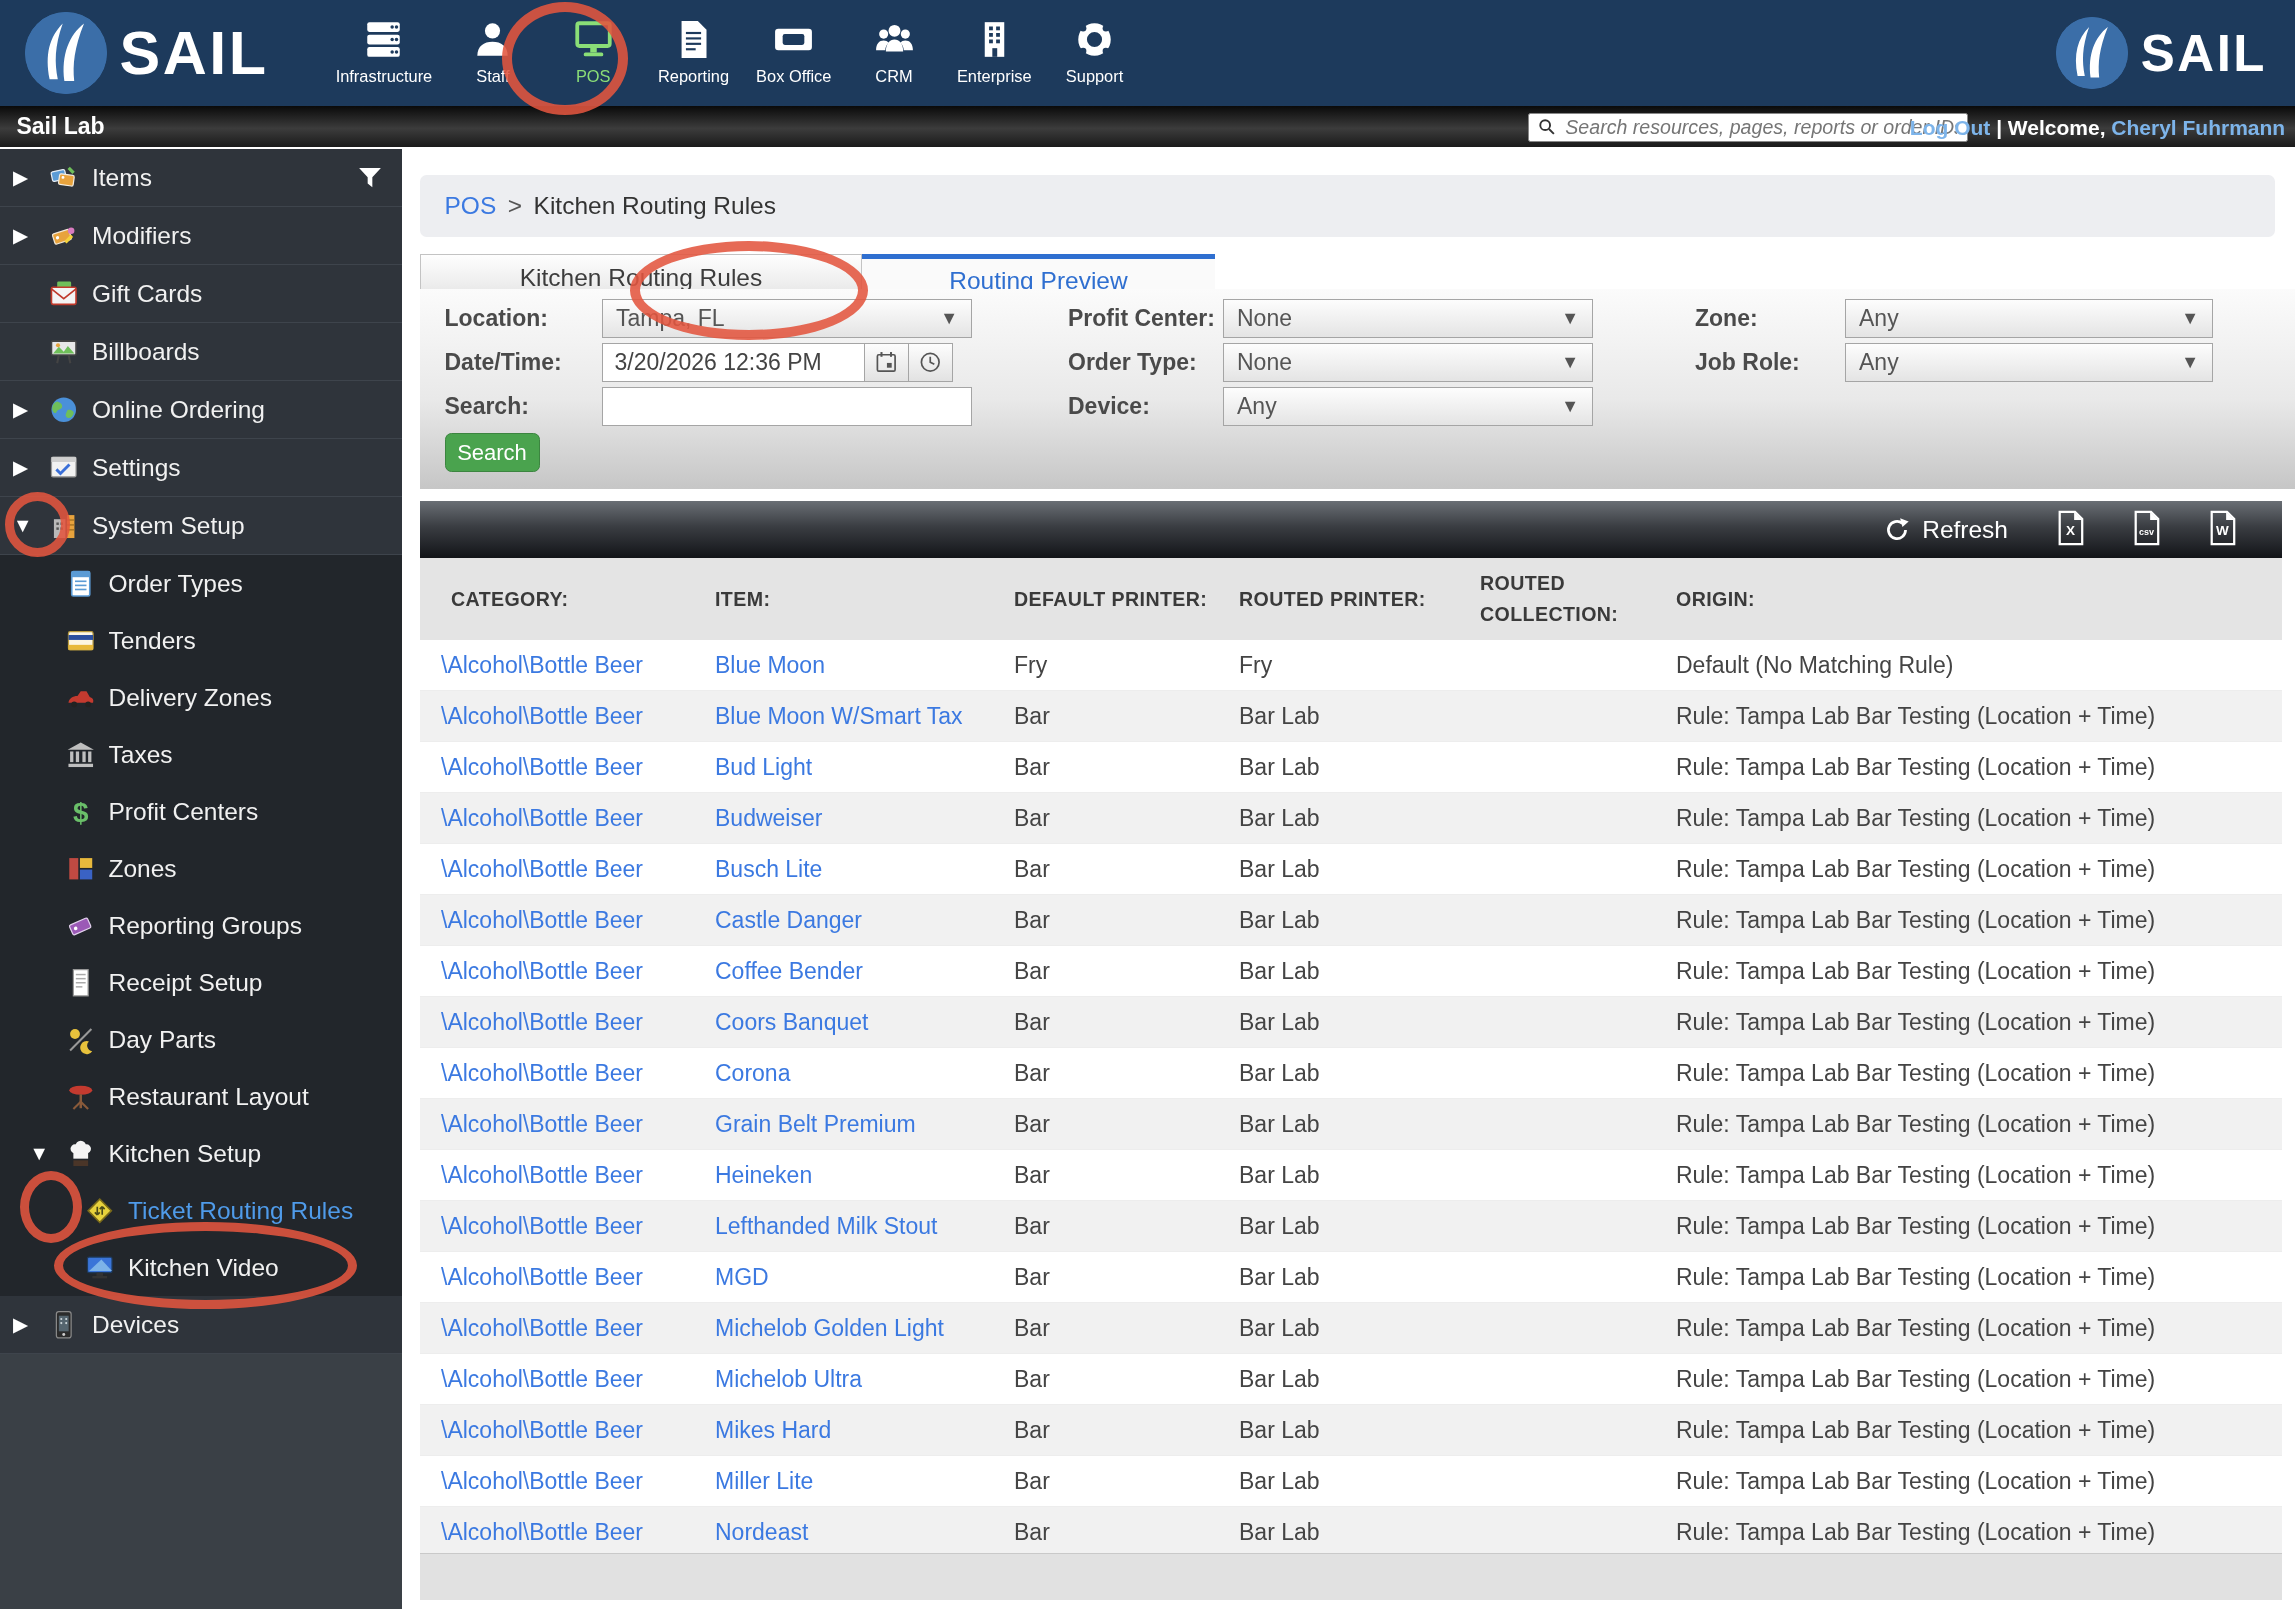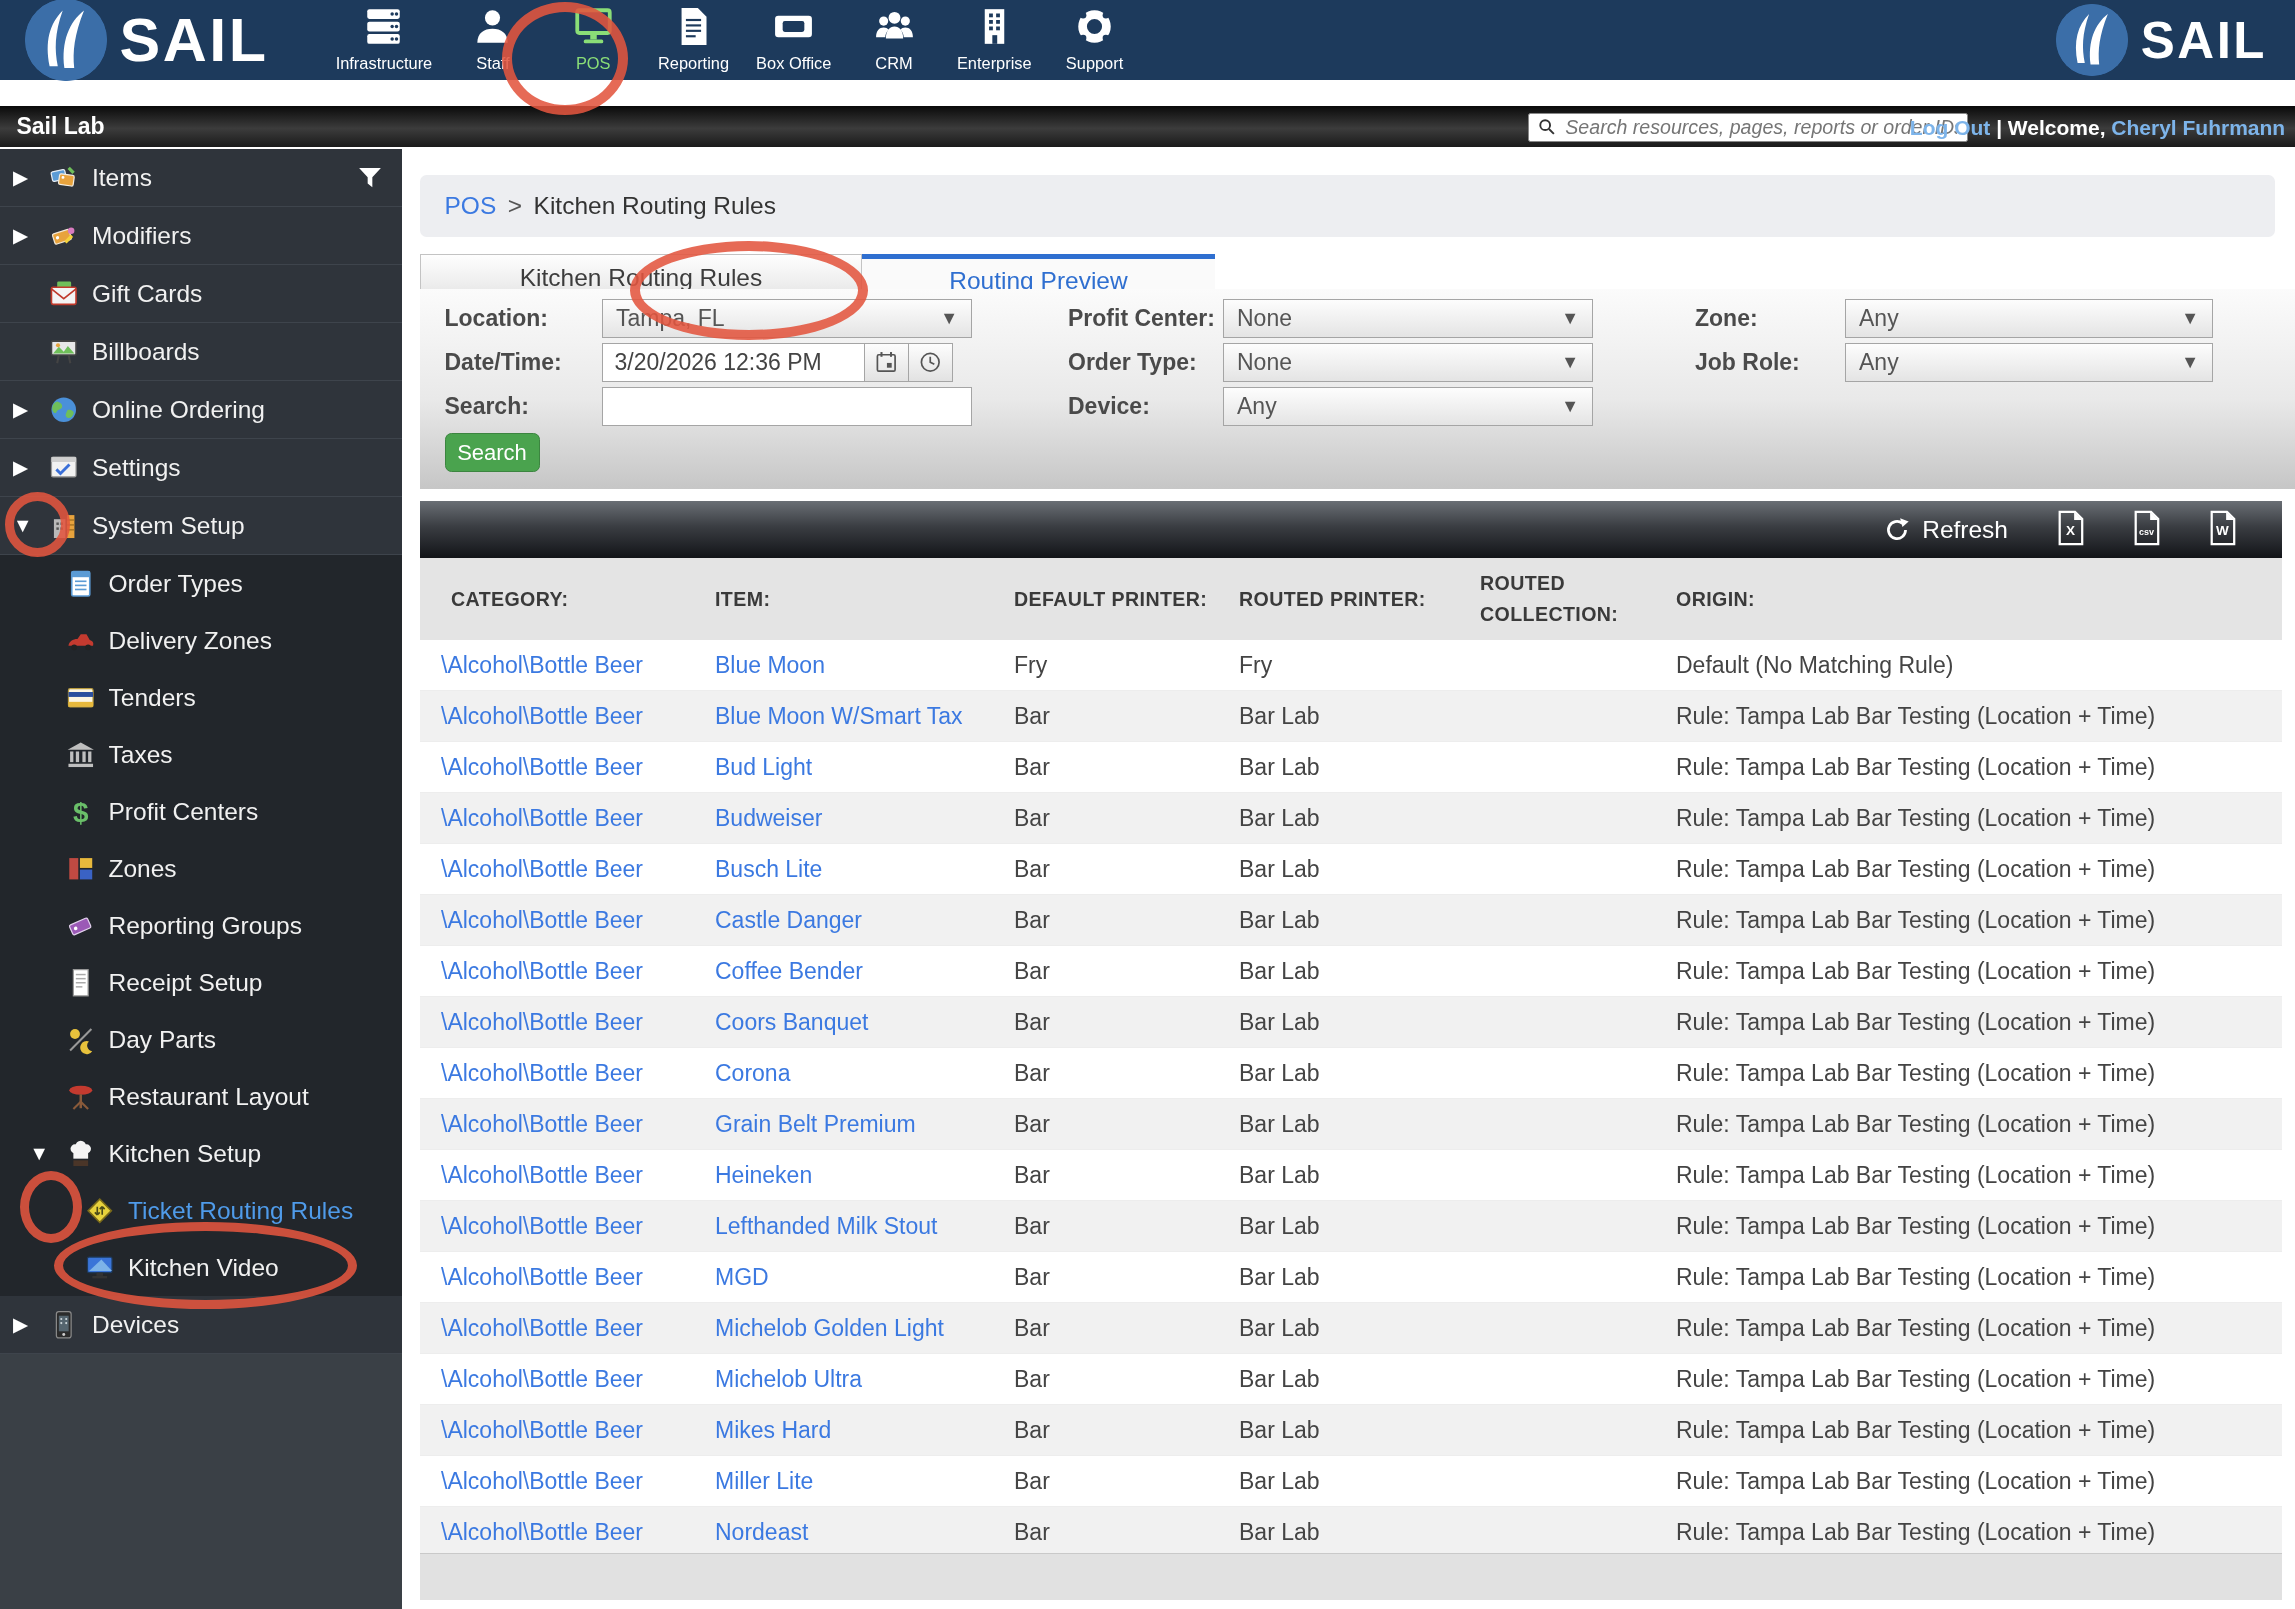--- a/index.html
+++ b/index.html
@@ -1,19 +1,19 @@
 <!DOCTYPE html>
 <html style="font-size:13px"><head>
 <meta charset="utf-8">
 <style>
   html,body{margin:0;padding:0;background:#fff;}
   #app{position:relative;width:2295px;height:1610px;overflow:hidden;
        font-family:"Liberation Sans","DejaVu Sans",sans-serif;background:#fff;}
   
-  .navbar{position:absolute;left:0;top:0;width:2295px;height:80px;background:#1d3a5c;
+  .navbar{position:absolute;left:0;top:0;width:2295px;height:106px;background:#1d3a5c;
           display:flex;align-items:center;}
   .logo{display:flex;align-items:center;gap:13px;margin-left:24.5px;}
   .logo-circle{width:82px;height:82px;border-radius:50%;background:#3b6ea8;overflow:hidden;flex:0 0 auto;}
   .logo-text{color:#fff;font-size:61px;font-weight:bold;letter-spacing:2.5px;}
   .logo.small .logo-circle{width:72px;height:72px;}
   .logo.small .logo-text{font-size:51px;}
   .nav-items{display:flex;align-items:flex-end;margin-left:59px;gap:4.9px;}
   .nav-item{min-width:79px;padding:0 8.2px;text-align:center;color:#fff;font-size:16.4px;cursor:pointer;}
   .nav-item .icn{display:block;height:43px;margin-bottom:3.3px;}
   .nav-item .icn svg{height:39px;width:39px;}
@@ -288,34 +288,34 @@
             <rect x="7" y="3" width="22" height="7" fill="#5b9bd5"></rect>
             <line x1="11" y1="15" x2="25" y2="15" stroke="#5b9bd5" stroke-width="2"></line>
             <line x1="11" y1="20" x2="25" y2="20" stroke="#5b9bd5" stroke-width="2"></line>
             <line x1="11" y1="25" x2="25" y2="25" stroke="#5b9bd5" stroke-width="2"></line>
           </svg></span>
         <span class="sb-label">Order Types</span>
       </div>
       <div class="sb-row lvl1">
         <span class="sb-arrow"></span>
         <span class="sb-icn"><svg viewBox="0 0 36 36">
+            <rect x="3" y="7" width="30" height="22" rx="2" fill="#fdf6e3" stroke="#b99b3e" stroke-width="1.5"></rect>
+            <rect x="3" y="11" width="30" height="6" fill="#2b4f9e"></rect>
+            <rect x="3" y="23" width="30" height="6" fill="#e8b93c"></rect>
+          </svg></span>
+        <span class="sb-label">Tenders</span>
+      </div>
+      <div class="sb-row lvl1">
+        <span class="sb-arrow"></span>
+        <span class="sb-icn"><svg viewBox="0 0 36 36">
             <path d="M3 24c1-5 5-8 11-8l4-6h7l4 7c4 1 5 4 4 7z" fill="#c43a2f"></path>
             <circle cx="10" cy="26" r="3.5" fill="#222"></circle>
             <circle cx="27" cy="26" r="3.5" fill="#222"></circle>
           </svg></span>
         <span class="sb-label">Delivery Zones</span>
-      </div>
-      <div class="sb-row lvl1">
-        <span class="sb-arrow"></span>
-        <span class="sb-icn"><svg viewBox="0 0 36 36">
-            <rect x="3" y="7" width="30" height="22" rx="2" fill="#fdf6e3" stroke="#b99b3e" stroke-width="1.5"></rect>
-            <rect x="3" y="11" width="30" height="6" fill="#2b4f9e"></rect>
-            <rect x="3" y="23" width="30" height="6" fill="#e8b93c"></rect>
-          </svg></span>
-        <span class="sb-label">Tenders</span>
       </div>
       <div class="sb-row lvl1">
         <span class="sb-arrow"></span>
         <span class="sb-icn"><svg viewBox="0 0 36 36" fill="#bfbfbf">
             <polygon points="18,3 34,12 2,12"></polygon>
             <rect x="5" y="14" width="4" height="13"></rect>
             <rect x="12" y="14" width="4" height="13"></rect>
             <rect x="20" y="14" width="4" height="13"></rect>
             <rect x="27" y="14" width="4" height="13"></rect>
             <rect x="3" y="29" width="30" height="4"></rect>

